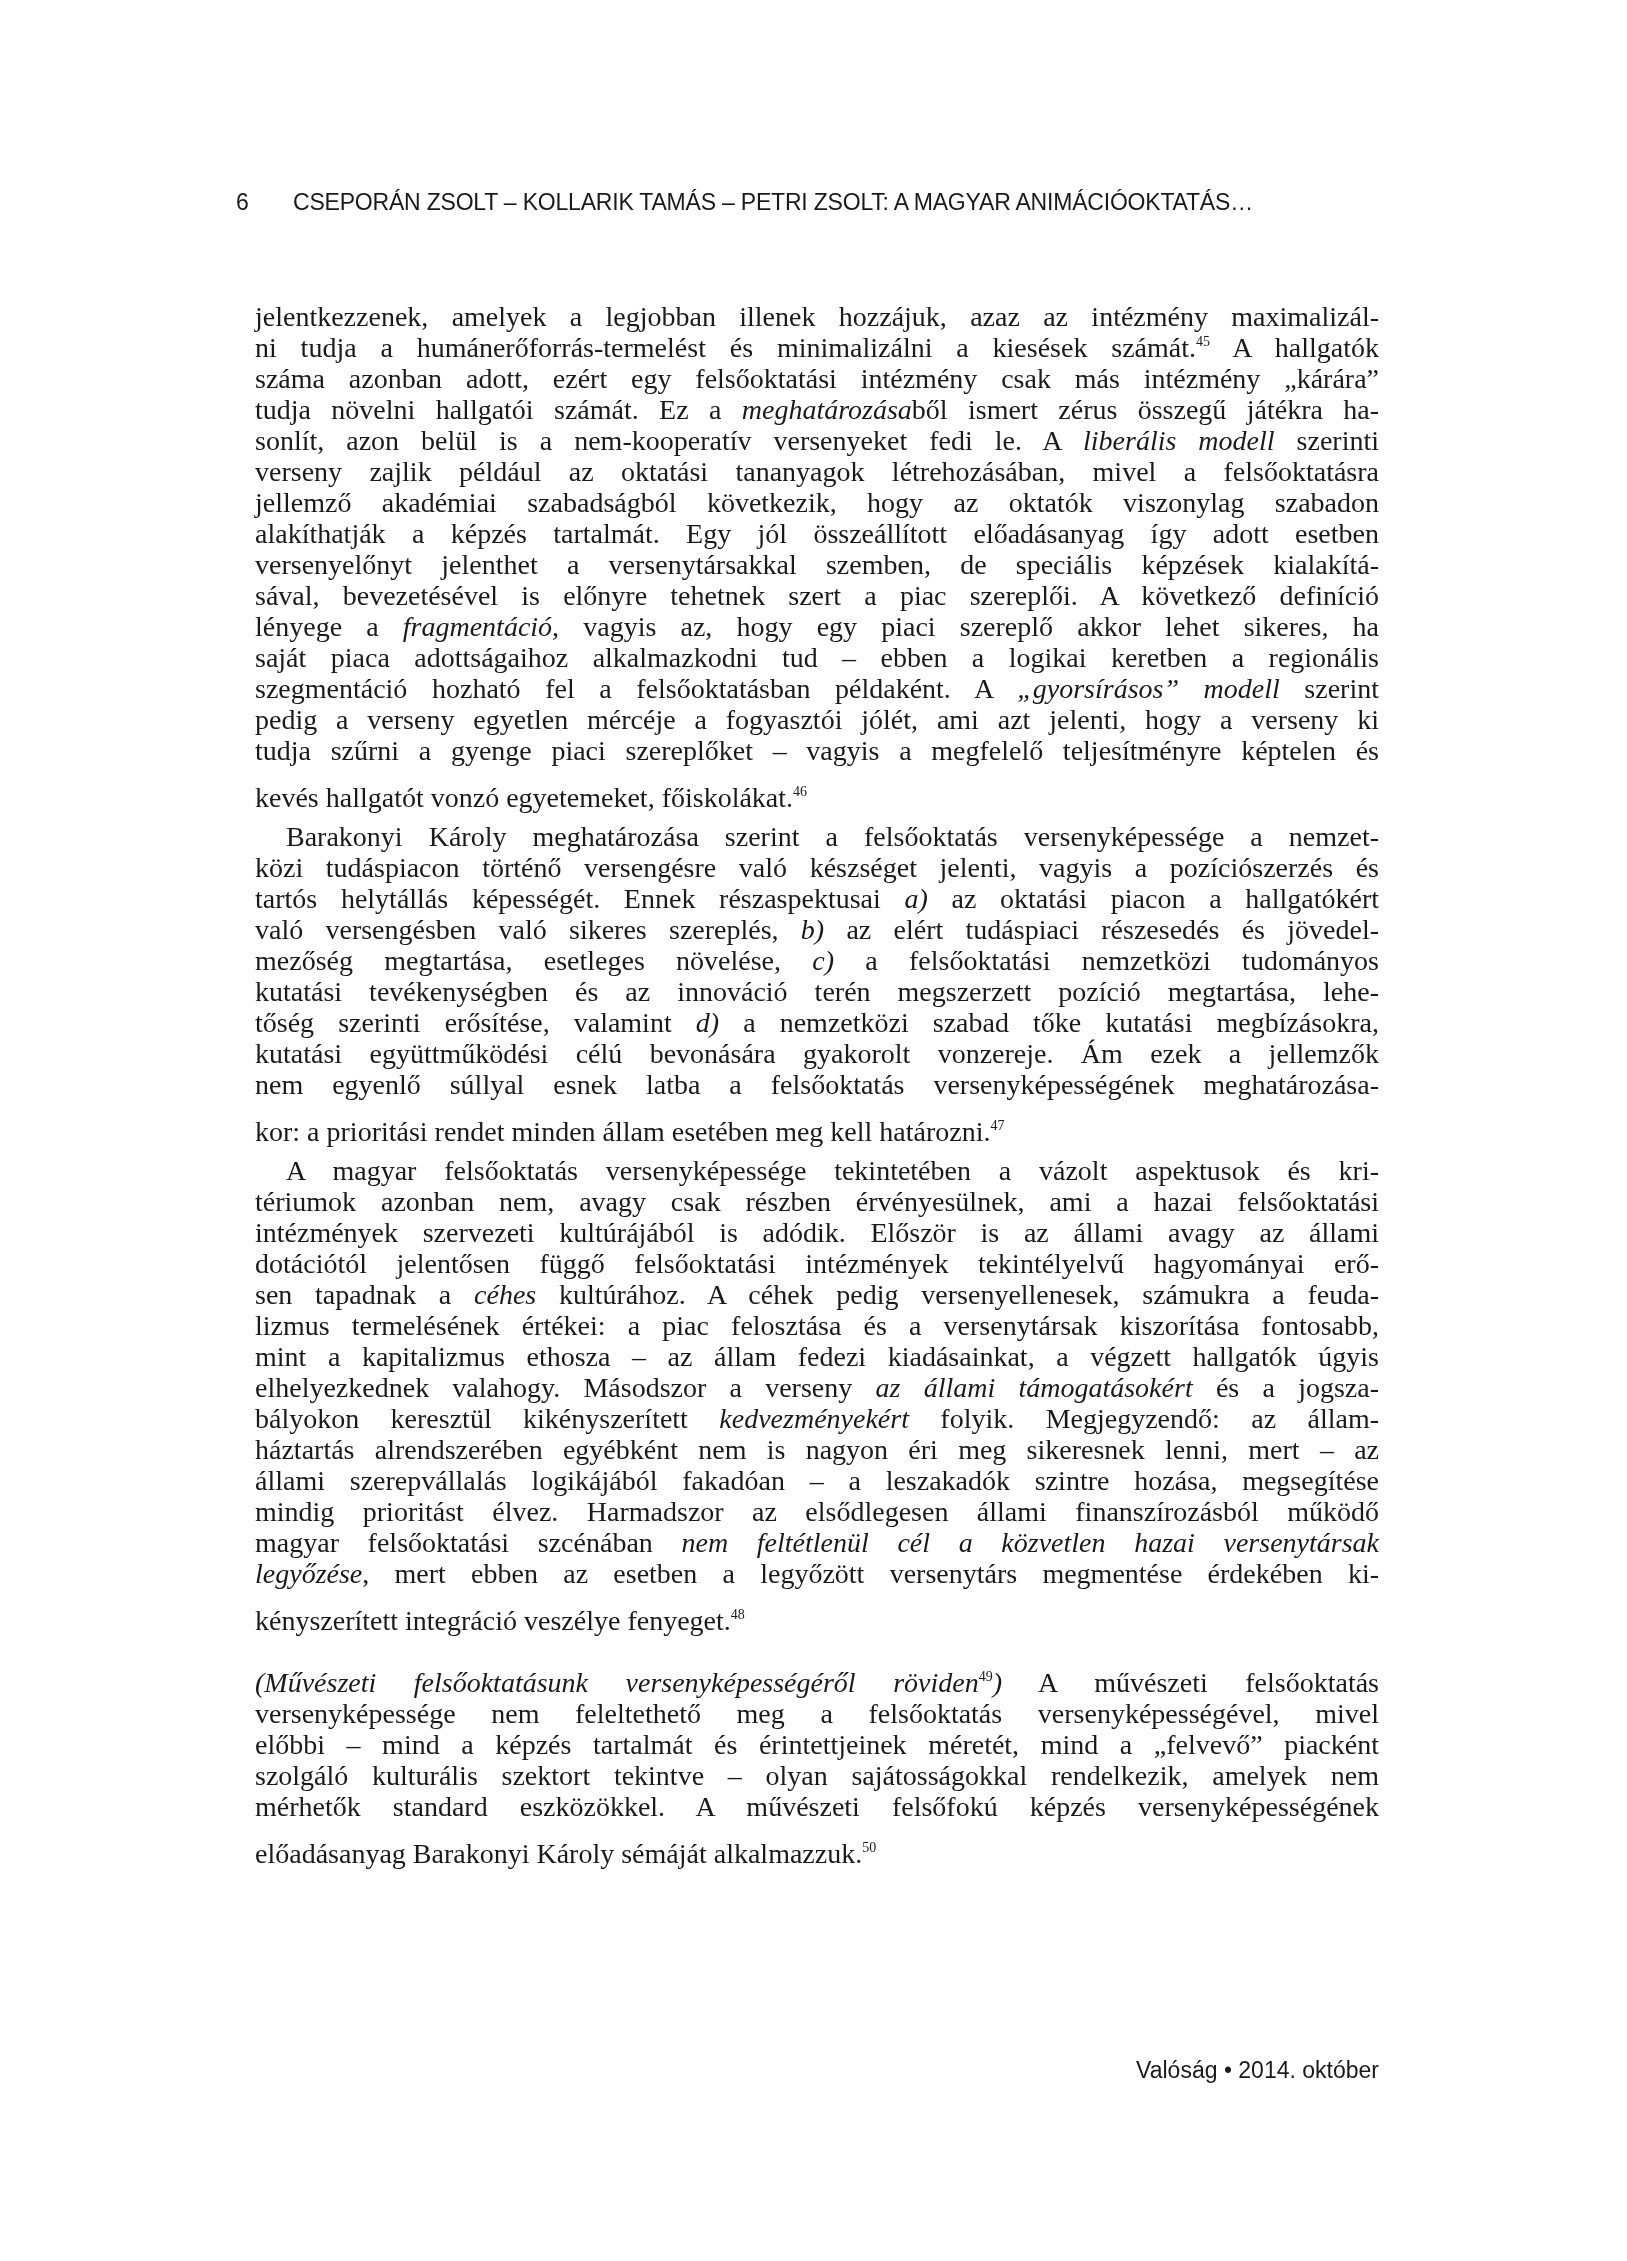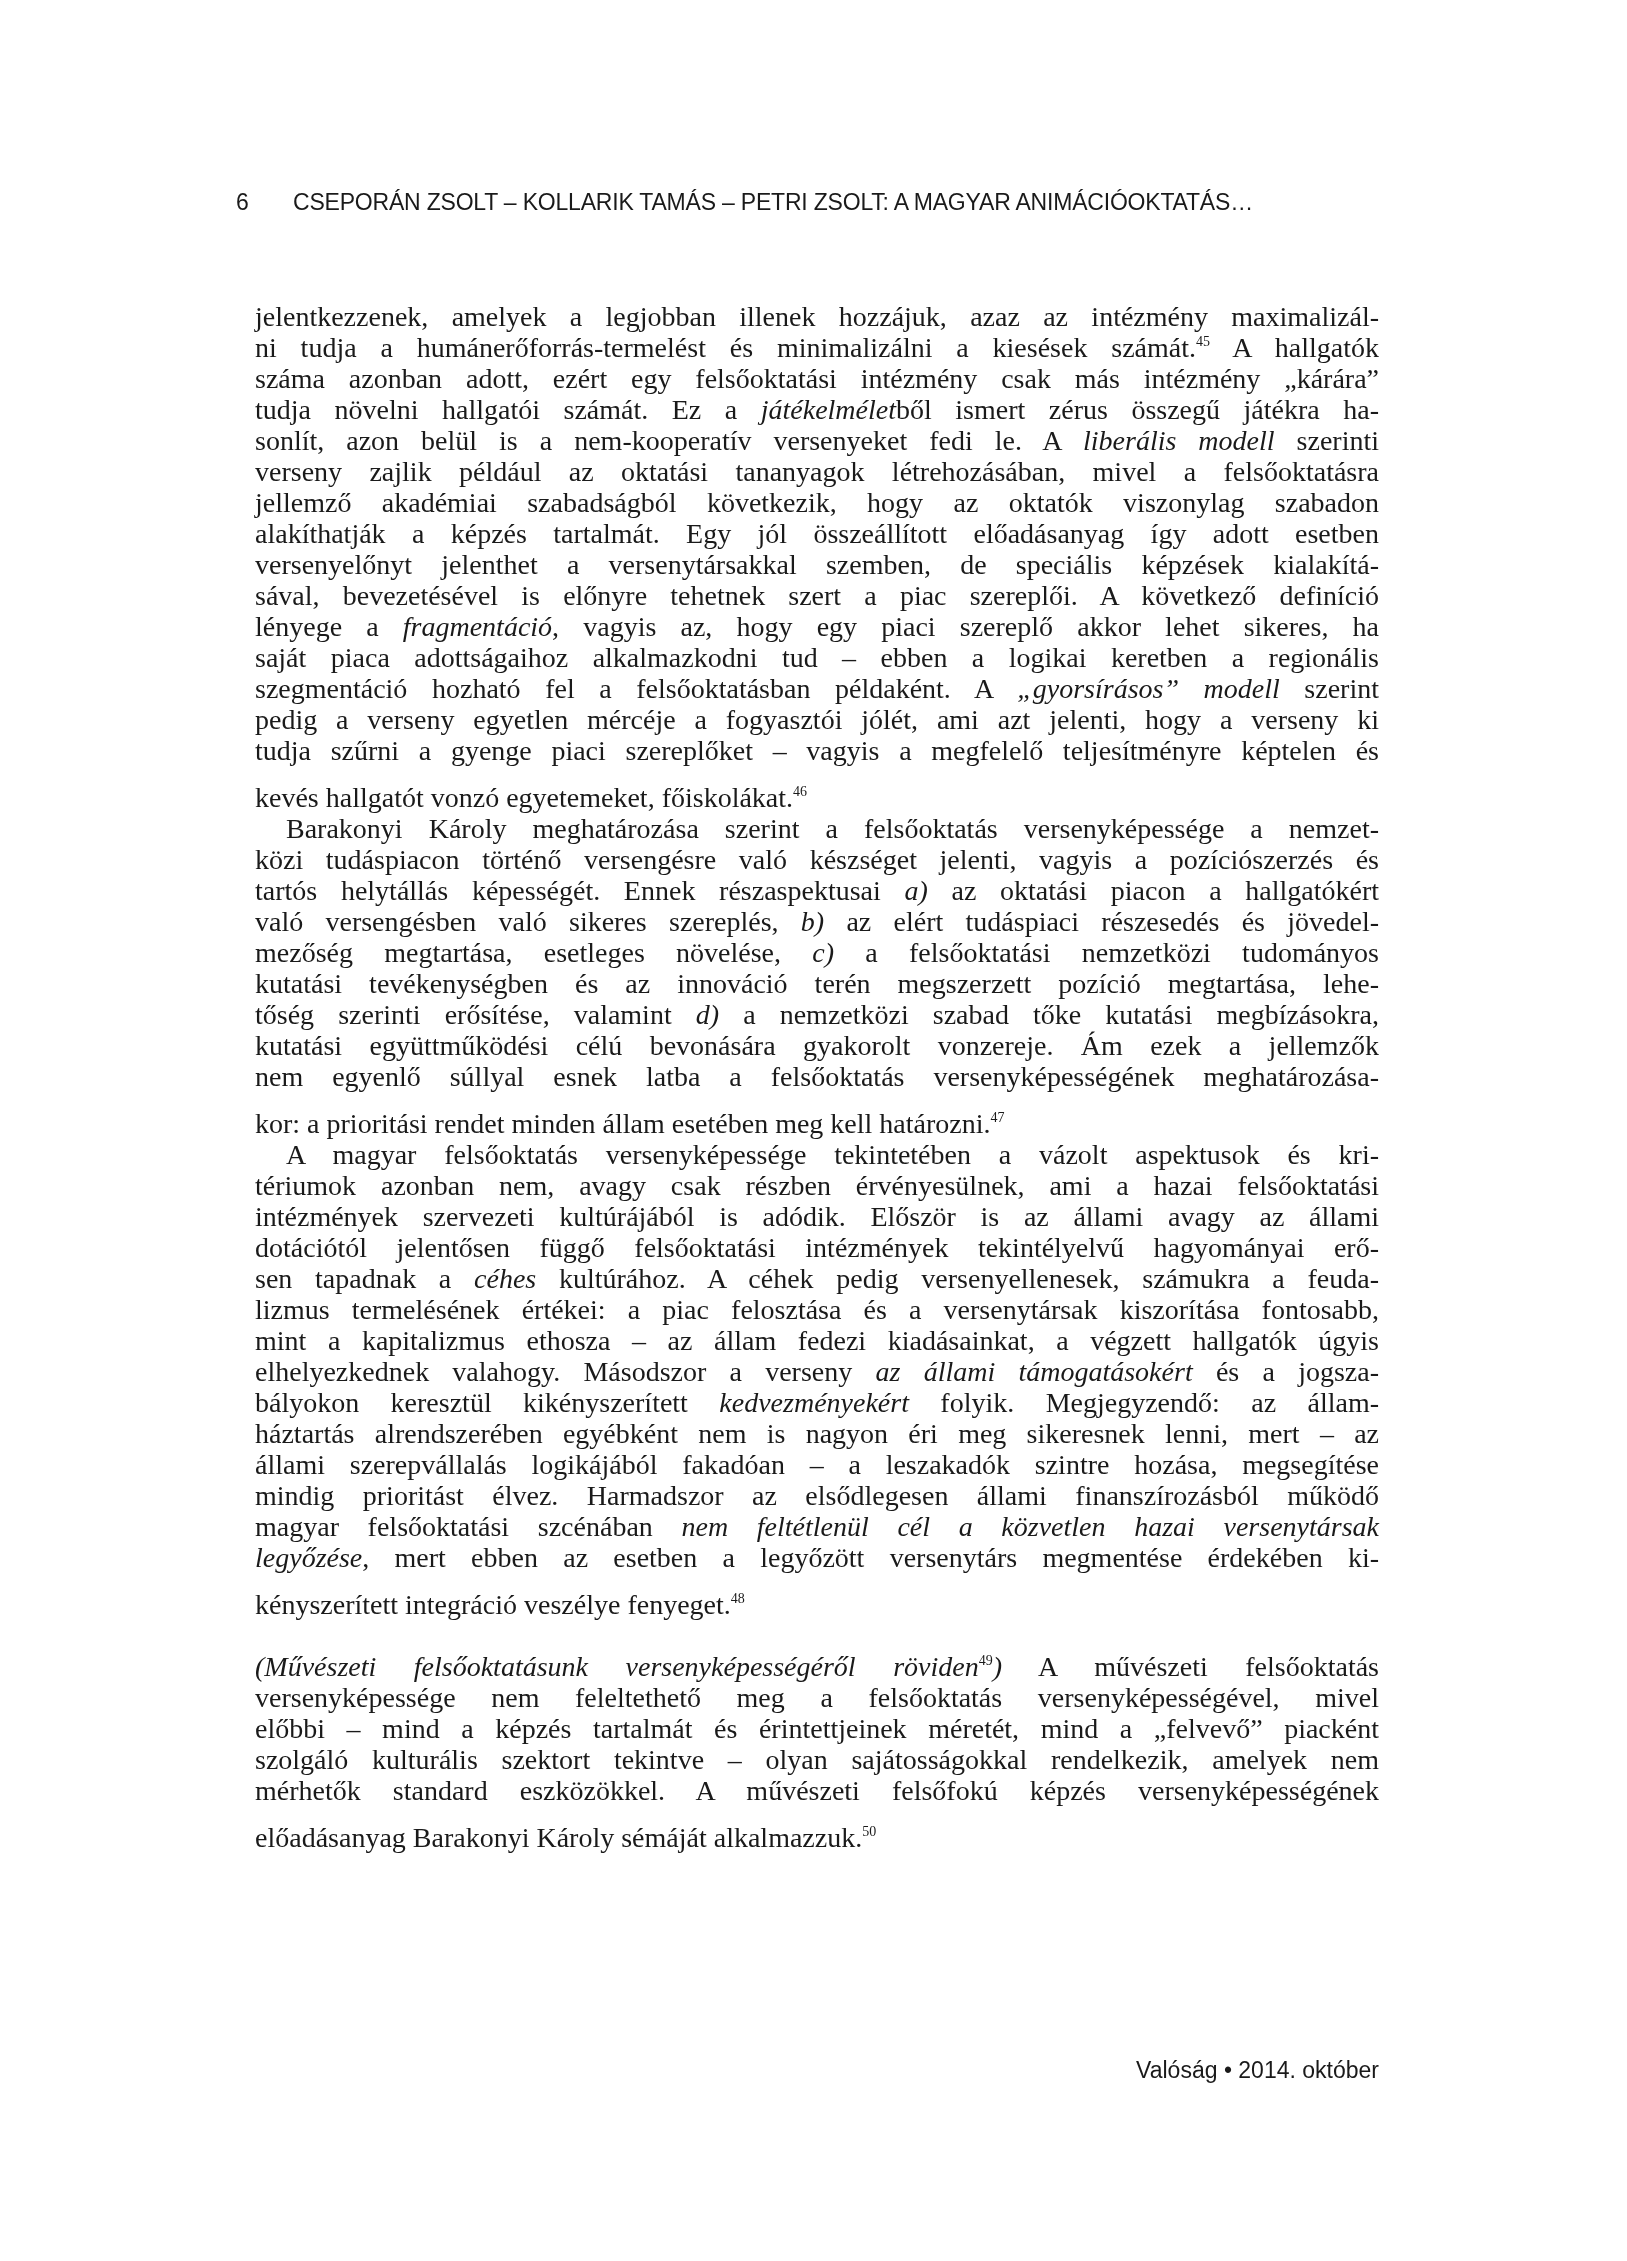--- a/index.html
+++ b/index.html
@@ -13,21 +13,21 @@
   .running-head .pno { display: inline-block; width: 57px; }
   .body {
     position: absolute; left: 255px; top: 301px; width: 1124px;
     font-family: "Liberation Serif", serif; font-size: 28px; line-height: 31px; color: #1a1a1a;
   }
   .line {
     display: block; height: 31px; white-space: nowrap;
     text-align: justify; text-align-last: justify; overflow: visible;
   }
   .line.last { text-align-last: left; margin-top: 16px; }
-  .indent { padding-left: 31px; }
+  .indent { padding-left: 31px; margin-top: 8px; }
   .gap { height: 31px; }
   i { font-style: italic; }
   sup { font-size: 0.5em; vertical-align: 0.8em; line-height: 0; }
   .footer {
     position: absolute; right: 249px; top: 2057px;
     font-family: "Liberation Sans", sans-serif; font-size: 23px; color: #1a1a1a; white-space: nowrap;
   }
 </style>
 </head>
 <body>
@@ -35,21 +35,21 @@
 <div class="page">
   <div class="running-head">
     <span class="pno">6</span><span>CSEPORÁN ZSOLT – KOLLARIK TAMÁS – PETRI ZSOLT: A MAGYAR ANIMÁCIÓOKTATÁS…</span>
   </div>
 
   <div class="body" id="body-text">
       <div>
         <span class="line"><span>jelentkezzenek, amelyek a legjobban illenek hozzájuk, azaz az intézmény maximalizál-</span></span>
         <span class="line"><span>ni tudja a humánerőforrás-termelést és minimalizálni a kiesések számát.</span><sup>45</sup><span> A hallgatók</span></span>
         <span class="line"><span>száma azonban adott, ezért egy felsőoktatási intézmény csak más intézmény „kárára”</span></span>
-        <span class="line"><span>tudja növelni hallgatói számát. Ez a </span><i>játékelmélet</i><span>ből ismert zérus összegű játékra ha-</span></span>
+        <span class="line"><span>tudja növelni hallgatói számát. Ez a </span><i>meghatározása</i><span>ből ismert zérus összegű játékra ha-</span></span>
         <span class="line"><span>sonlít, azon belül is a nem-kooperatív versenyeket fedi le. A </span><i>liberális modell</i><span> szerinti</span></span>
         <span class="line"><span>verseny zajlik például az oktatási tananyagok létrehozásában, mivel a felsőoktatásra</span></span>
         <span class="line"><span>jellemző akadémiai szabadságból következik, hogy az oktatók viszonylag szabadon</span></span>
         <span class="line"><span>alakíthatják a képzés tartalmát. Egy jól összeállított előadásanyag így adott esetben</span></span>
         <span class="line"><span>versenyelőnyt jelenthet a versenytársakkal szemben, de speciális képzések kialakítá-</span></span>
         <span class="line"><span>sával, bevezetésével is előnyre tehetnek szert a piac szereplői. A következő definíció</span></span>
         <span class="line"><span>lényege a </span><i>fragmentáció</i><span>, vagyis az, hogy egy piaci szereplő akkor lehet sikeres, ha</span></span>
         <span class="line"><span>saját piaca adottságaihoz alkalmazkodni tud – ebben a logikai keretben a regionális</span></span>
         <span class="line"><span>szegmentáció hozható fel a felsőoktatásban példaként. A </span><i>„gyorsírásos” modell</i><span> szerint</span></span>
         <span class="line"><span>pedig a verseny egyetlen mércéje a fogyasztói jólét, ami azt jelenti, hogy a verseny ki</span></span>

